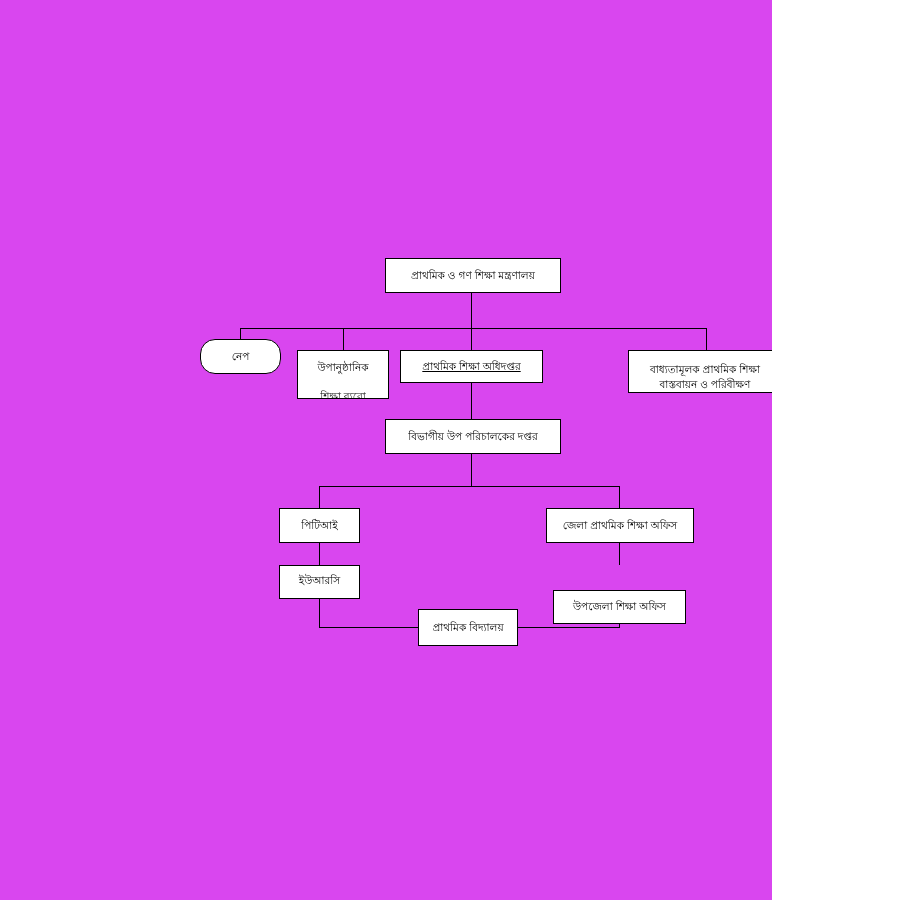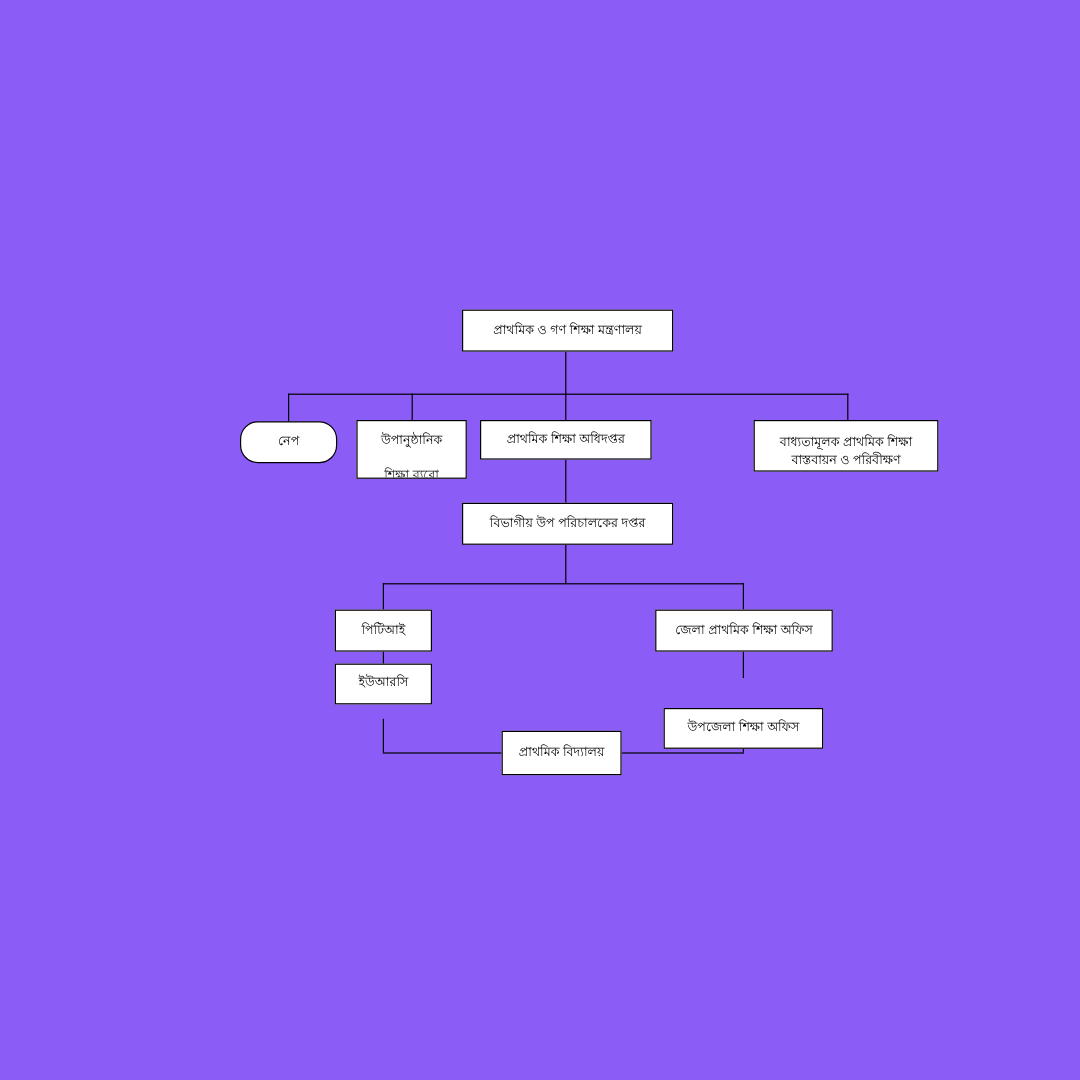--- a/index.html
+++ b/index.html
@@ -6,23 +6,23 @@
   html, body {
     margin: 0;
     padding: 0;
     background: #ffffff;
   }
   body {
     font-family: "Liberation Sans", "DejaVu Sans", sans-serif;
   }
   #canvas {
     position: relative;
-    width: 900px;
+    width: 772px;
     height: 900px;
-    background: #8b5cf6;
+    background: #d946ef;
     overflow: hidden;
   }
   
   .node {
     position: absolute;
     box-sizing: border-box;
     border: 1.2px solid #000000;
     background: #ffffff;
     display: flex;
     flex-direction: column;
@@ -68,30 +68,30 @@
 
   <div class="conn v" style="left:471px; top:293px; height:36px;"></div>
 
   <div class="conn h" style="left:240px; top:328px; width:467px;"></div>
 
   <div class="conn v" style="left:240px; top:328px; height:23px;"></div>
   <div class="conn v" style="left:343px; top:328px; height:23px;"></div>
   <div class="conn v" style="left:471px; top:328px; height:22px;"></div>
   <div class="conn v" style="left:706px; top:328px; height:22px;"></div>
 
-  <div class="node" style="left:200px; top:351px; width:81px; height:35px;border-radius:15px;">
+  <div class="node" style="left:200px; top:339px; width:81px; height:35px;border-radius:15px;">
     <span class="line">নেপ</span>
   </div>
 
   <div class="node clipped" style="left:297px; top:350px; width:92px; height:49px;">
     <span class="line">উপানুষ্ঠানিক</span>
     <span class="line sub">শিক্ষা ব্যুরো</span>
   </div>
 
-  <div class="node" style="left:400px; top:350px; width:143px; height:33px;">
+  <div class="node" style="left:400px; top:350px; width:143px; height:33px;text-decoration:underline;">
     <span class="line">প্রাথমিক শিক্ষা অধিদপ্তর</span>
   </div>
 
   <div class="node" style="left:628px; top:350px; width:154px; height:43px;justify-content:flex-end;">
     <span class="line">বাধ্যতামূলক প্রাথমিক শিক্ষা</span>
     <span class="line">বাস্তবায়ন ও পরিবীক্ষণ</span>
   </div>
 
   <div class="conn v" style="left:471px; top:383px; height:36px;"></div>
 
@@ -109,21 +109,21 @@
     <span class="line">পিটিআই</span>
   </div>
 
   <div class="node" style="left:546px; top:508px; width:148px; height:35px;justify-content:center;">
     <span class="line">জেলা প্রাথমিক শিক্ষা অফিস</span>
   </div>
 
   <div class="conn v" style="left:319px; top:543px; height:22px;"></div>
   <div class="conn v" style="left:619px; top:543px; height:22px;"></div>
 
-  <div class="node" style="left:279px; top:553px; width:81px; height:34px;">
+  <div class="node" style="left:279px; top:565px; width:81px; height:34px;font-family:Liberation Mono, monospace;">
     <span class="line">ইউআরসি</span>
   </div>
 
   <div class="node" style="left:553px; top:565px; width:133px; height:34px;margin-top:25px;">
     <span class="line">উপজেলা শিক্ষা অফিস</span>
   </div>
 
   <div class="conn v" style="left:319px; top:599px; height:28px;"></div>
   <div class="conn h" style="left:319px; top:627px; width:100px;"></div>
 

